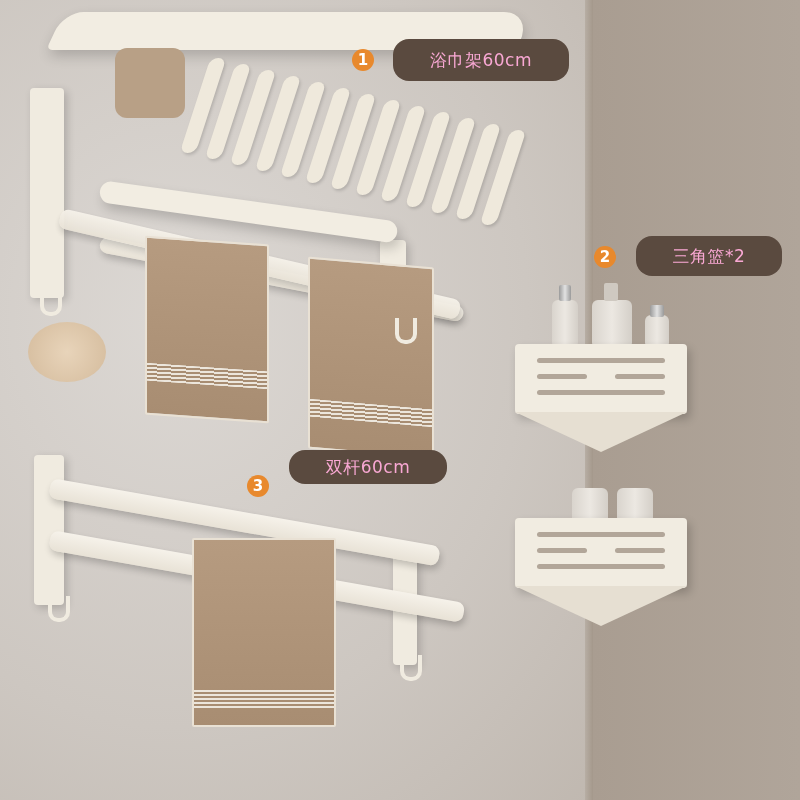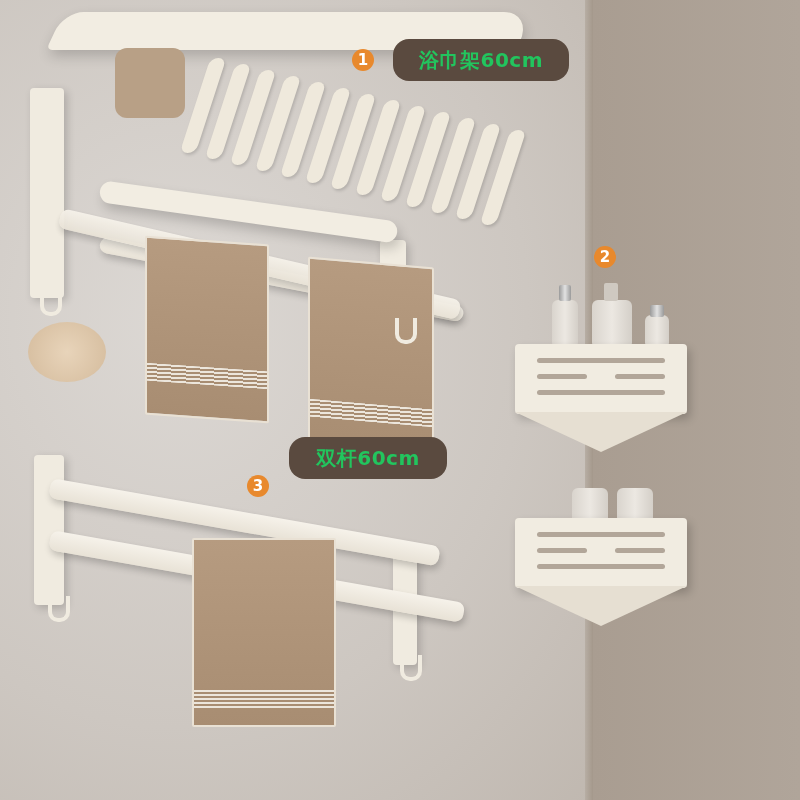--- a/index.html
+++ b/index.html
@@ -26,22 +26,22 @@
 
   
   .basket{position:absolute;width:172px;height:70px;background:#f1ece1;border-radius:4px;box-shadow:3px 5px 10px rgba(0,0,0,.2);}
   .basket .slot{position:absolute;height:5px;background:#b2a699;border-radius:3px;}
   .basket-bottom{position:absolute;width:0;height:0;border-left:86px solid transparent;border-right:86px solid transparent;border-top:40px solid #e6dfd2;}
   .bottle{position:absolute;background:linear-gradient(90deg,#d9d4cd,#ece8e2,#d4cfc8);border-radius:6px 6px 2px 2px;}
   .cap{position:absolute;background:#cfc9c1;border-radius:2px;}
   .silver{background:linear-gradient(90deg,#9a9a9a,#e2e2e2,#9a9a9a);}
 
   
-  .pill{position:absolute;background:#5a4a3f;color:#22c55e;border-radius:16px;display:flex;align-items:center;justify-content:center;
-    font-size:20px;letter-spacing:.5px;font-weight:bold;}
+  .pill{position:absolute;background:#5a4a3f;color:#f9a8d4;border-radius:16px;display:flex;align-items:center;justify-content:center;
+    font-size:17px;letter-spacing:.5px;}
   .badge{position:absolute;width:22px;height:22px;border-radius:50%;background:#e8892d;color:#fff;font-size:15px;
     display:flex;align-items:center;justify-content:center;font-weight:bold;}
   .banner{position:absolute;left:208px;top:706px;width:384px;height:56px;border-radius:28px;background:#5a4a3f;
     border:2px solid #d58a3a;color:#fff;font-size:27px;display:flex;align-items:center;justify-content:center;letter-spacing:.5px;}
 </style>
 </head>
 <body>
 
 <div class="scene">
   <div class="wall-left"></div>
@@ -116,17 +116,18 @@
       <div class="stripe" style="top:150px;"></div>
     </div>
     <div class="hook" style="left:48px;top:596px;"></div>
     <div class="hook" style="left:400px;top:655px;"></div>
   </div>
 
   <div class="badge" style="left:352px;top:49px;">1</div>
   <div class="pill" style="left:393px;top:39px;width:176px;height:42px;">浴巾架60cm</div>
 
   <div class="badge" style="left:594px;top:246px;">2</div>
+  <div class="pill" style="left:636px;top:236px;width:146px;height:40px;">三角篮*2</div>
 
   <div class="badge" style="left:247px;top:475px;">3</div>
-  <div class="pill" style="left:289px;top:437px;width:158px;height:42px;">双杆60cm</div>
+  <div class="pill" style="left:289px;top:450px;width:158px;height:34px;">双杆60cm</div>
 
 </div>
 
 </body></html>

